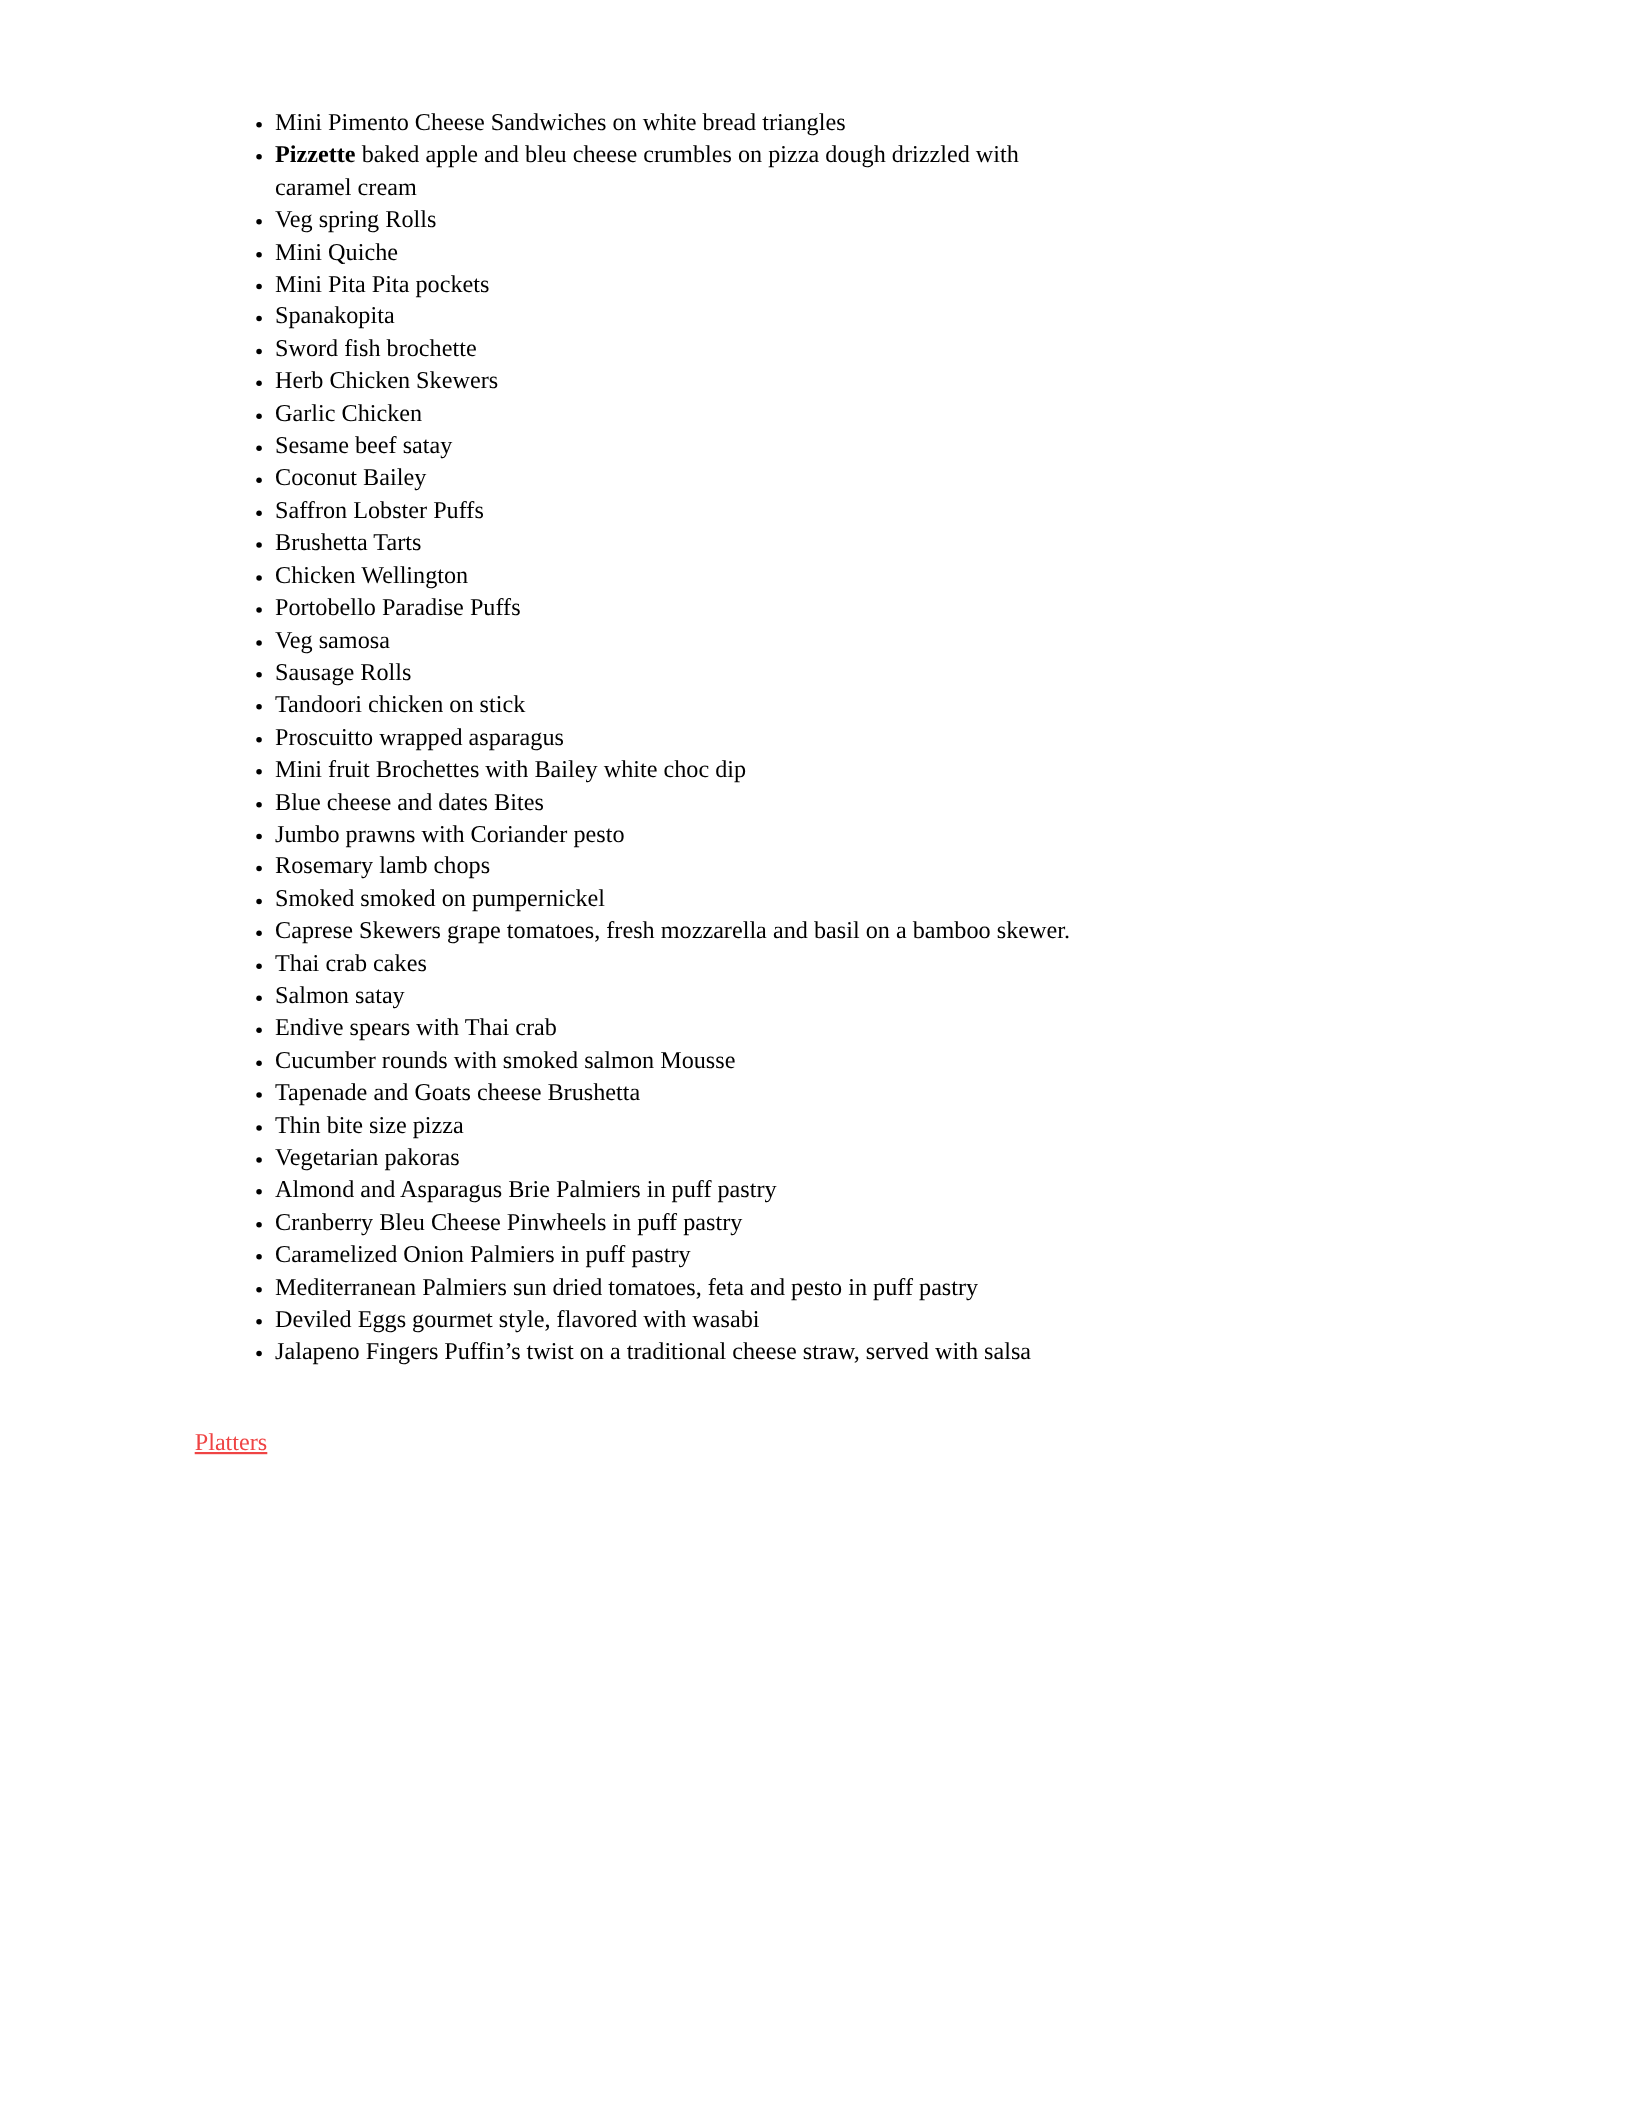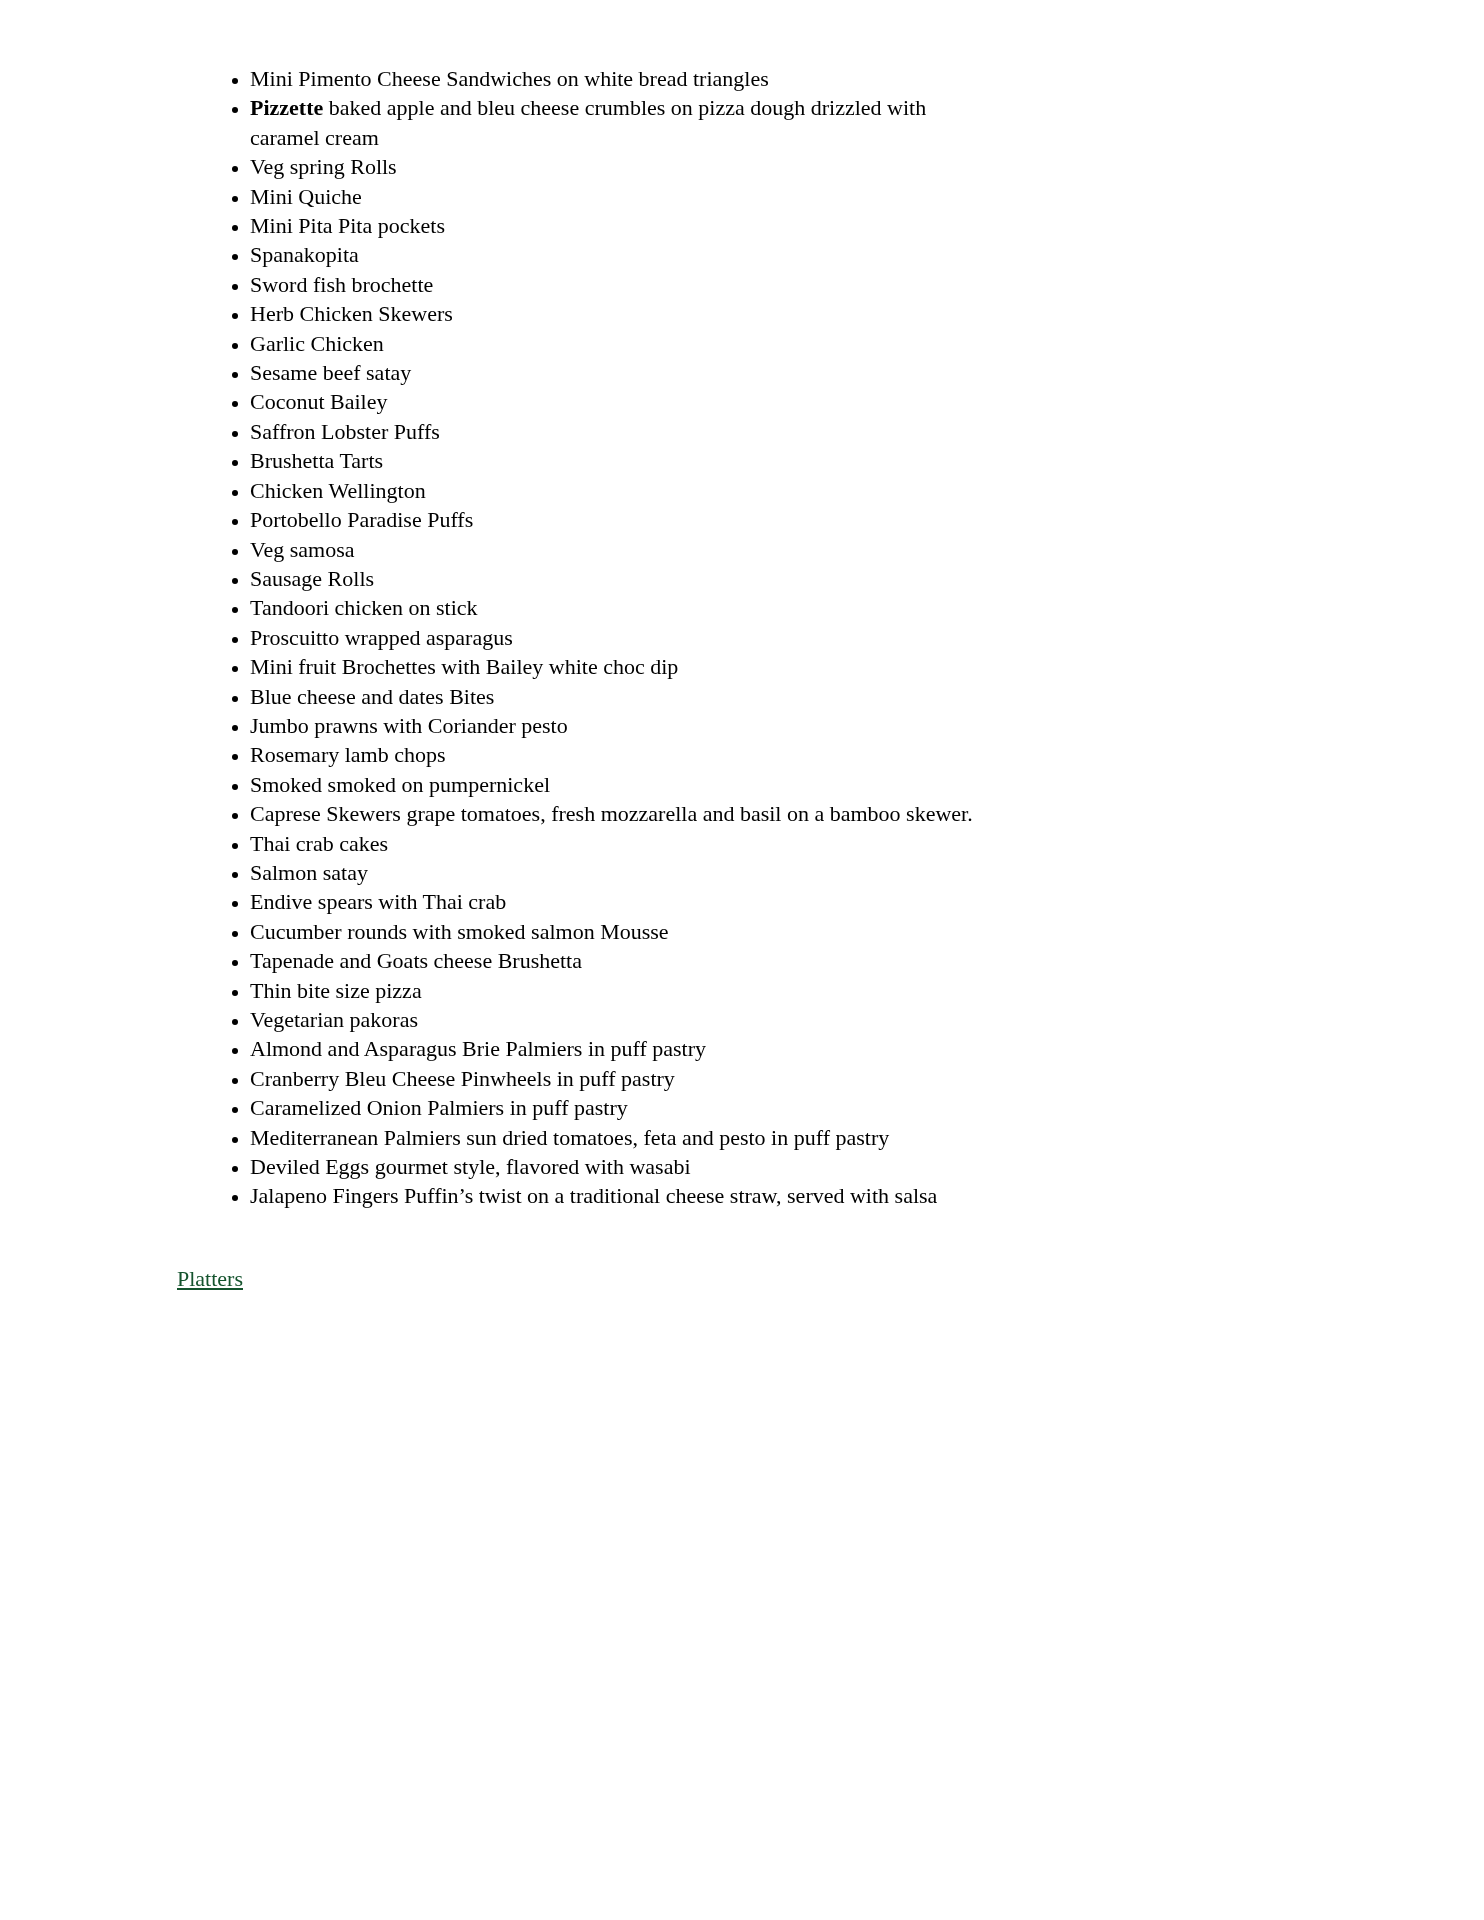--- a/index.html
+++ b/index.html
@@ -12,21 +12,21 @@
     min-height: 1920px;
     font-family: "Liberation Serif", "DejaVu Serif", serif;
     font-size: 22px;
     line-height: 29.4px;
     color: #000000;
   }
   .page {
     box-sizing: border-box;
     width: 1484px;
     min-height: 1920px;
-    padding: 64px 160px 80px 177px;
+    padding: 96px 160px 80px 177px;
   }
   ul.menu-list {
     margin: 0;
     padding: 0 0 0 73px;
     list-style-type: disc;
     list-style-position: outside;
   }
   ul.menu-list li {
     margin: 0;
     padding: 0;
@@ -83,16 +83,16 @@
       <li><span>Vegetarian pakoras</span></li>
       <li><span>Almond and Asparagus Brie Palmiers in puff pastry</span></li>
       <li><span>Cranberry Bleu Cheese Pinwheels in puff pastry</span></li>
       <li><span>Caramelized Onion Palmiers in puff pastry</span></li>
       <li><span>Mediterranean Palmiers sun dried tomatoes, feta and pesto in puff pastry</span></li>
       <li><span>Deviled Eggs gourmet style, flavored with wasabi</span></li>
       <li><span>Jalapeno Fingers Puffin’s twist on a traditional cheese straw, served with salsa</span></li>
     </ul>
 
   <div class="section-platters">
-    <div class="section-heading" style="color: #14532d;">Platters</div>
+    <div class="section-heading" style="color: #ef4444;">Platters</div>
   </div>
 
 </div>
 
 </body></html>

